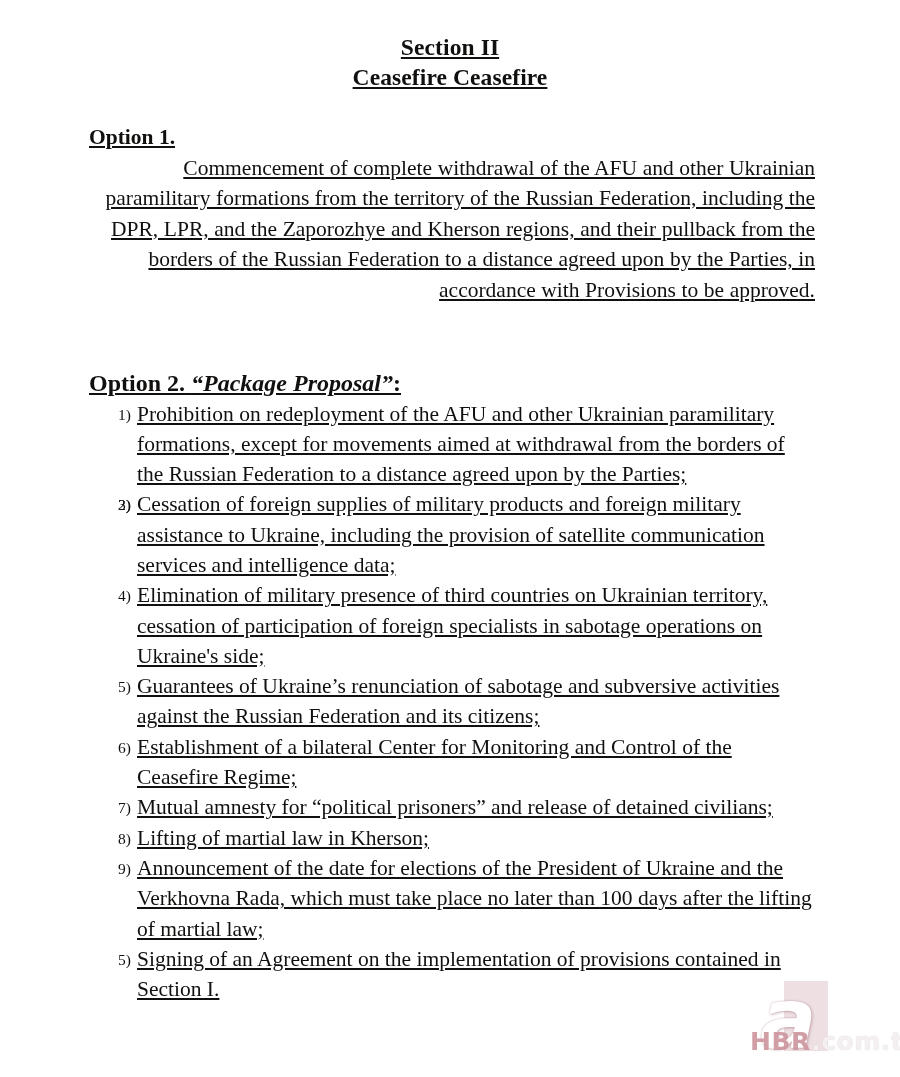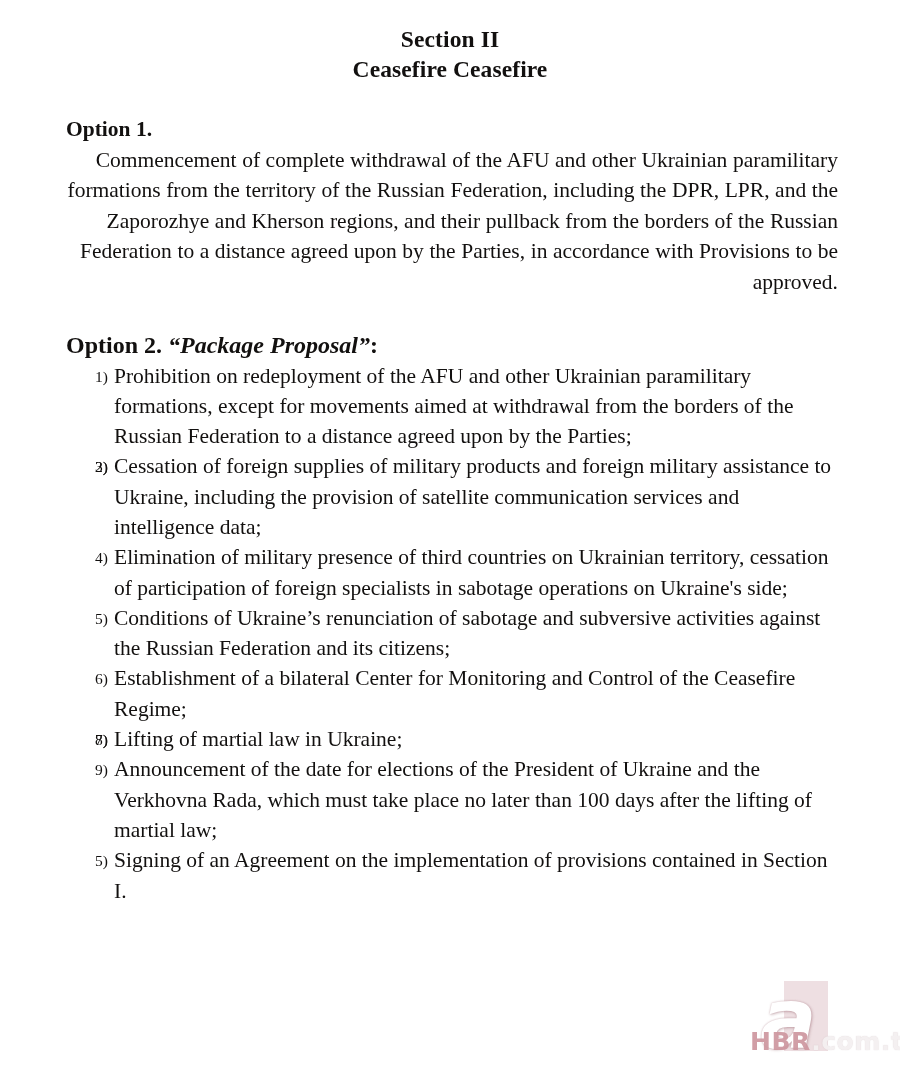--- a/index.html
+++ b/index.html
@@ -13,21 +13,22 @@
     position: relative;
     overflow: hidden;
     font-family: "Liberation Serif", "DejaVu Serif", serif;
     color: #12100f;
     -webkit-font-smoothing: antialiased;
   }
 
   .page {
     position: absolute;
     inset: 0;
-    padding: 4px;
+    padding: 12px;
+    text-decoration: underline;
   }
 
   
   .doc-heading {
     text-align: center;
     font-weight: bold;
     font-size: 23.5px;
     line-height: 30px;
     letter-spacing: 0.1px;
     margin: 0;
@@ -35,21 +36,21 @@
   }
   .doc-heading .hline { display: block; }
 
   
   .body-area {
     margin-top: 30px;
     padding-left: 62px;
     padding-right: 58px;
   }
 
-  .opt-block { margin: 0; }
+  .opt-block { margin: 15px; }
 
   .opt-label {
     font-weight: bold;
     font-size: 21.5px;
     line-height: 30.5px;
     margin: 0;
   }
 
   .opt-para {
     font-size: 21.5px;
@@ -184,32 +185,33 @@
         <li>
           <span class="marker">3)</span>
           <span>Cessation of foreign supplies of military products and foreign military assistance to Ukraine, including the provision of satellite communication services and intelligence data;</span>
         </li>
         <li>
           <span class="marker">4)</span>
           <span>Elimination of military presence of third countries on Ukrainian territory, cessation of participation of foreign specialists in sabotage operations on Ukraine's side;</span>
         </li>
         <li>
           <span class="marker">5)</span>
-          <span>Conditions of Ukraine’s renunciation of sabotage and subversive activities against the Russian Federation and its citizens;</span>
+          <span>Guarantees of Ukraine’s renunciation of sabotage and subversive activities against the Russian Federation and its citizens;</span>
         </li>
         <li>
           <span class="marker">6)</span>
           <span>Establishment of a bilateral Center for Monitoring and Control of the Ceasefire Regime;</span>
         </li>
         <li>
           <span class="marker">7)</span>
+          <span>Mutual amnesty for “political prisoners” and release of detained civilians;</span>
         </li>
         <li>
           <span class="marker">8)</span>
-          <span>Lifting of martial law in Ukraine;</span>
+          <span>Lifting of martial law in Kherson;</span>
         </li>
         <li>
           <span class="marker">9)</span>
           <span>Announcement of the date for elections of the President of Ukraine and the Verkhovna Rada, which must take place no later than 100 days after the lifting of martial law;</span>
         </li>
         <li>
           <span class="marker wide">5)</span>
           <span>Signing of an Agreement on the implementation of provisions contained in Section I.</span>
         </li>
       </ol>

